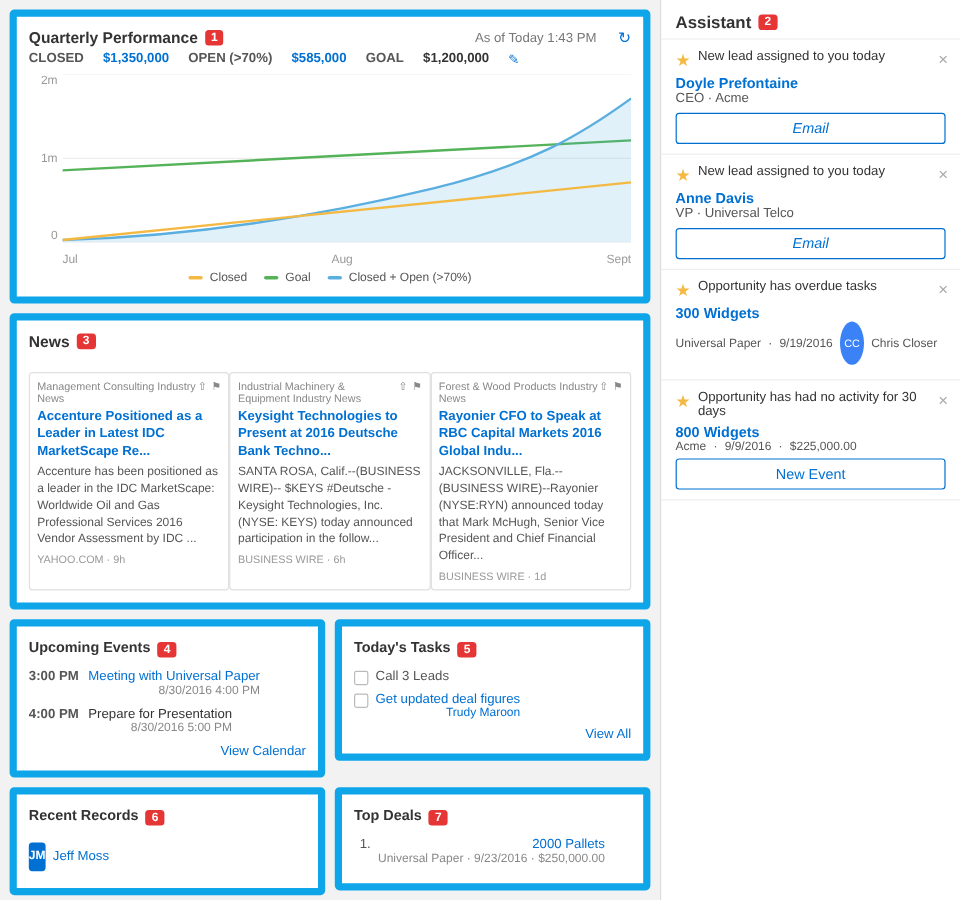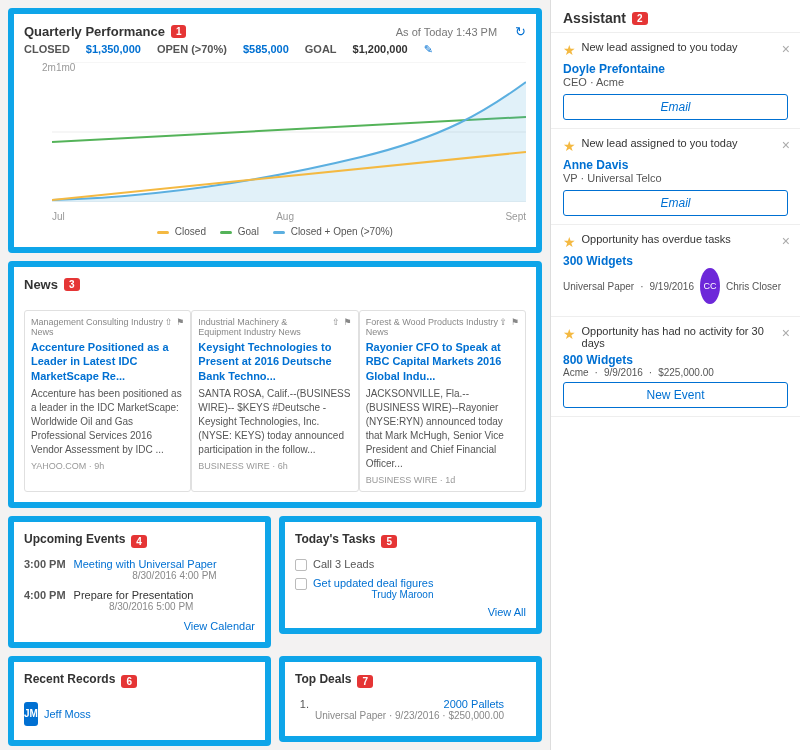--- a/index.html
+++ b/index.html
@@ -85,26 +85,26 @@
     .qp-stat-value.goal { color: #333; }
 
     
     .chart-container {
       position: relative;
       height: 160px;
       width: 100%;
     }
     .chart-yaxis {
       position: absolute;
-      left: 18px;
+      left: 0;
       top: 0;
       bottom: 20px;
       width: 28px;
       display: flex;
-      flex-direction: row;
+      flex-direction: column;
       justify-content: space-between;
       font-size: 10px;
       color: #999;
       text-align: right;
       padding-right: 4px;
     }
     .chart-area {
       position: absolute;
       left: 28px;
       right: 0;
@@ -363,21 +363,21 @@
       align-items: center;
       gap: 6px;
       font-size: 10px;
       color: #555;
       margin-bottom: 4px;
     }
     .assist-avatar {
       width: 20px;
       height: 36px;
       border-radius: 50%;
-      background: #6d28d9;
+      background: #3b82f6;
       display: inline-flex;
       align-items: center;
       justify-content: center;
       font-size: 9px;
       color: #fff;
     }
     .assist-new-event-btn {
       display: block;
       width: 100%;
       padding: 5px;

